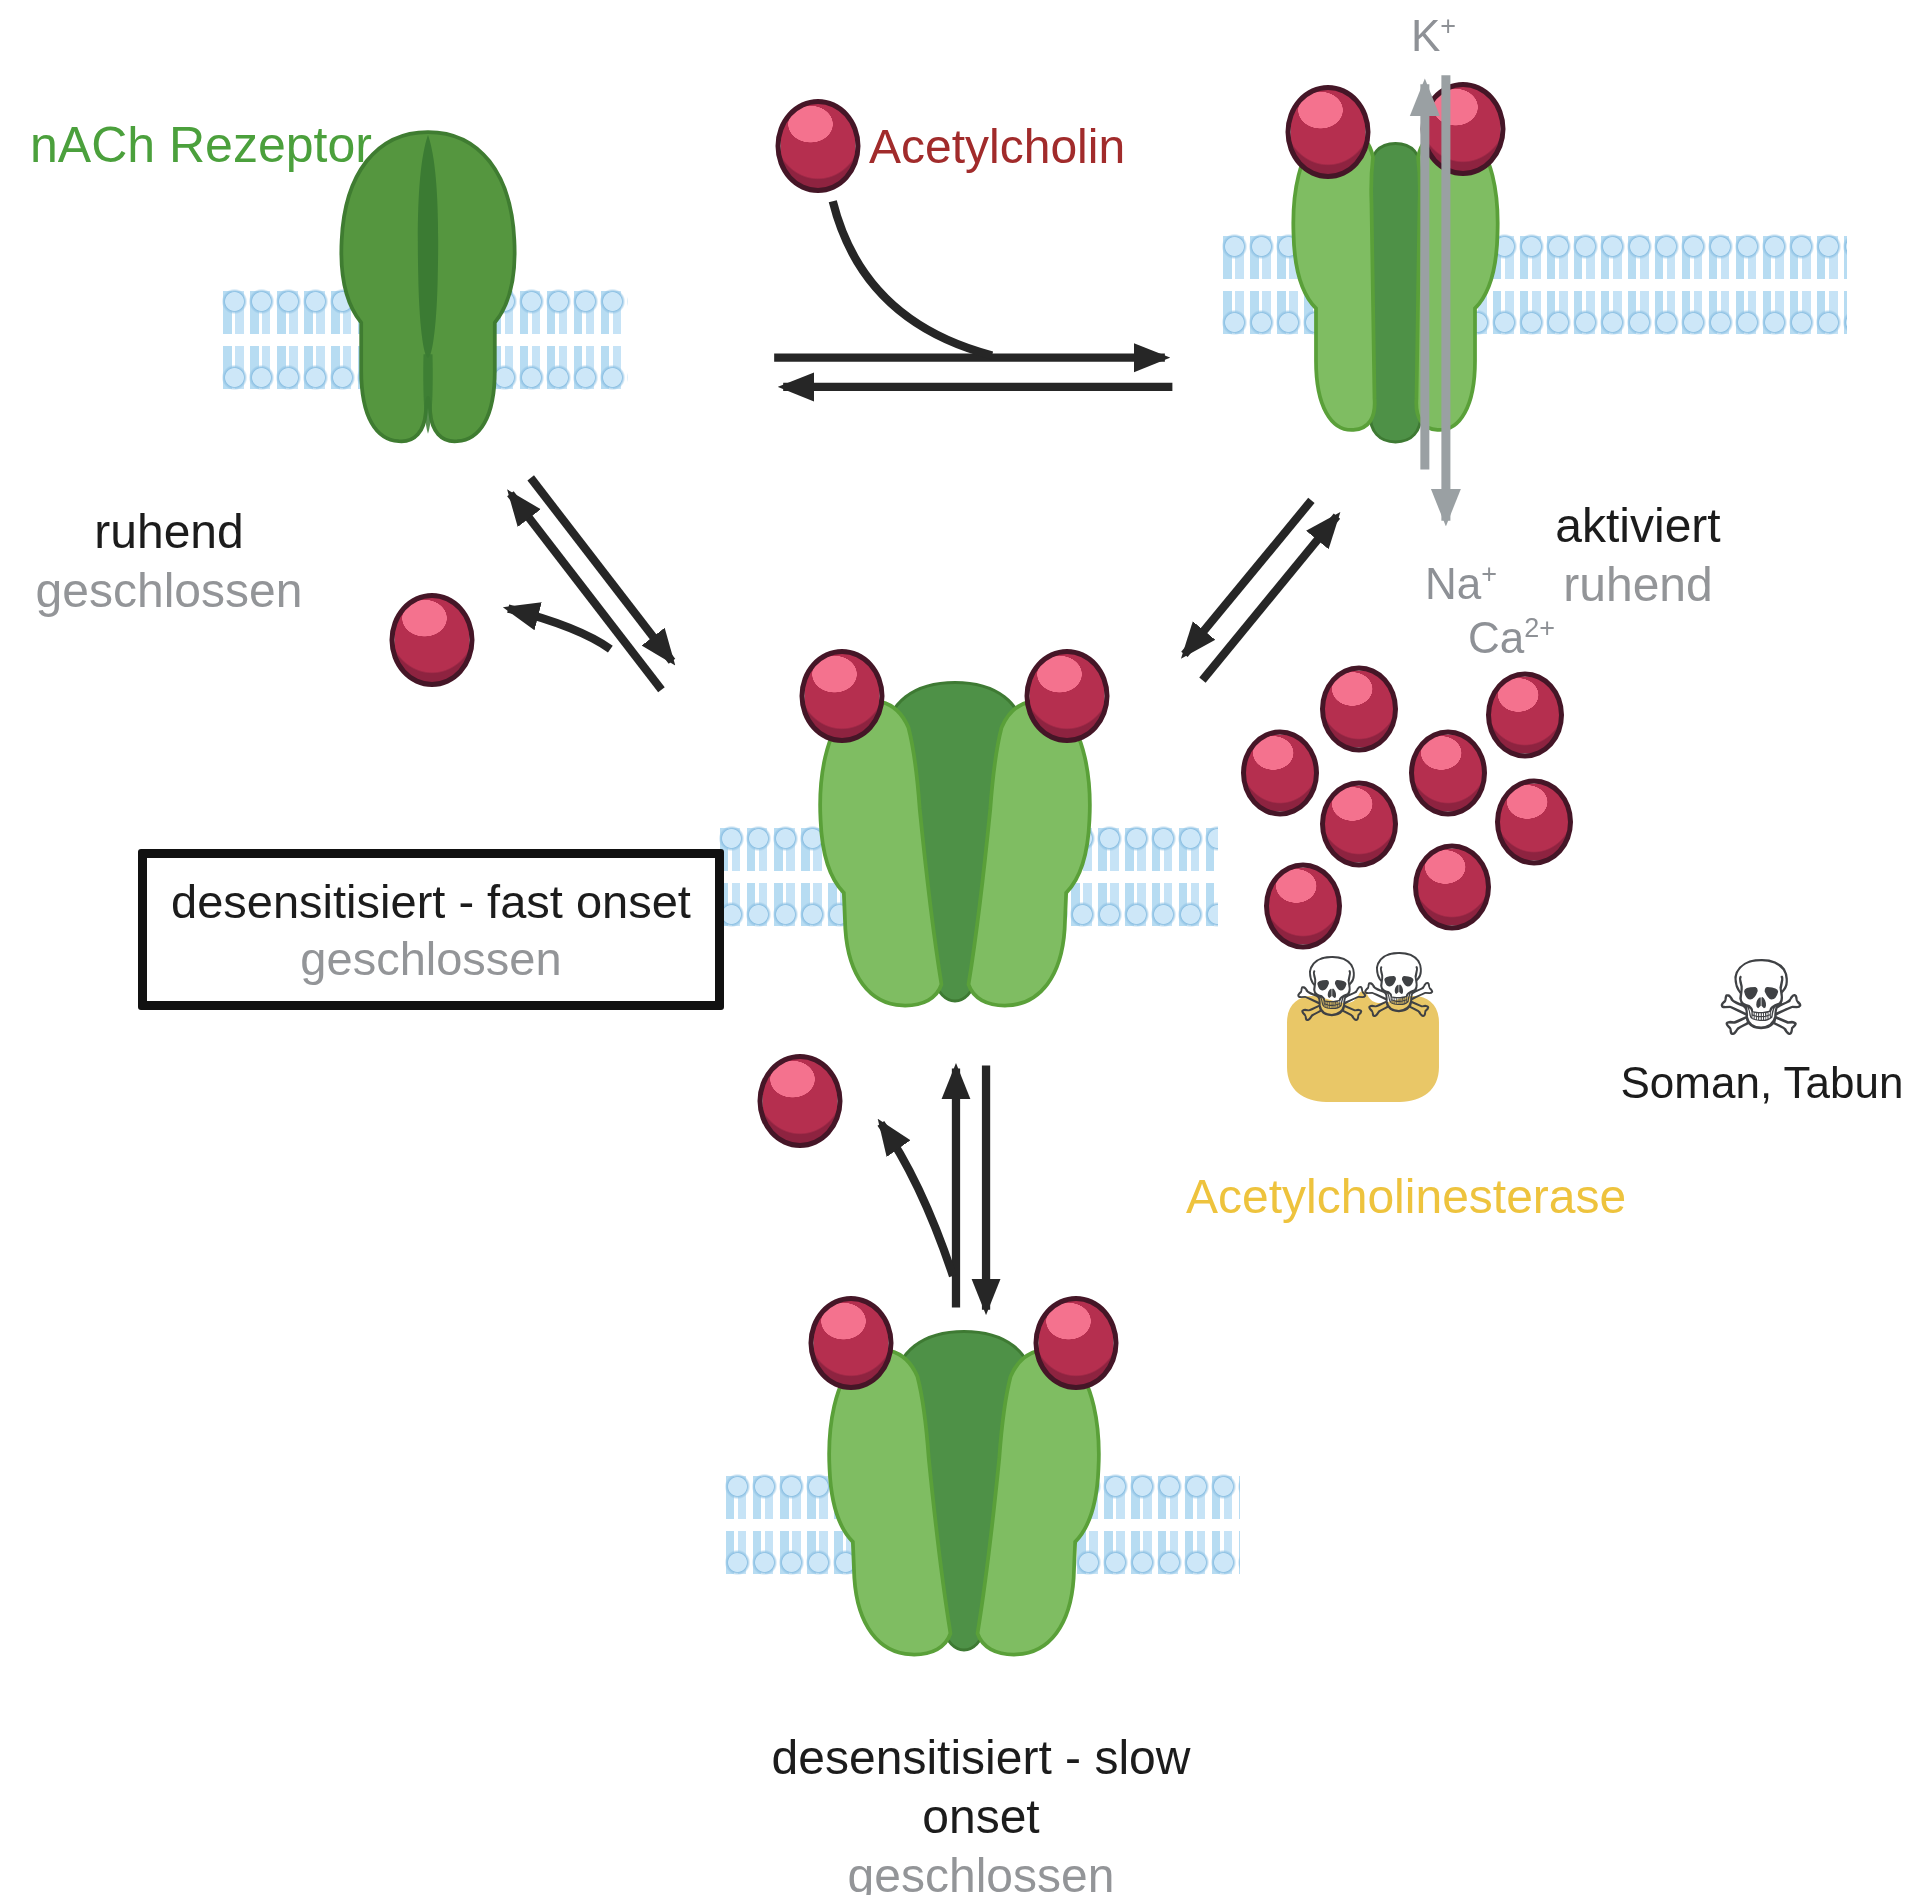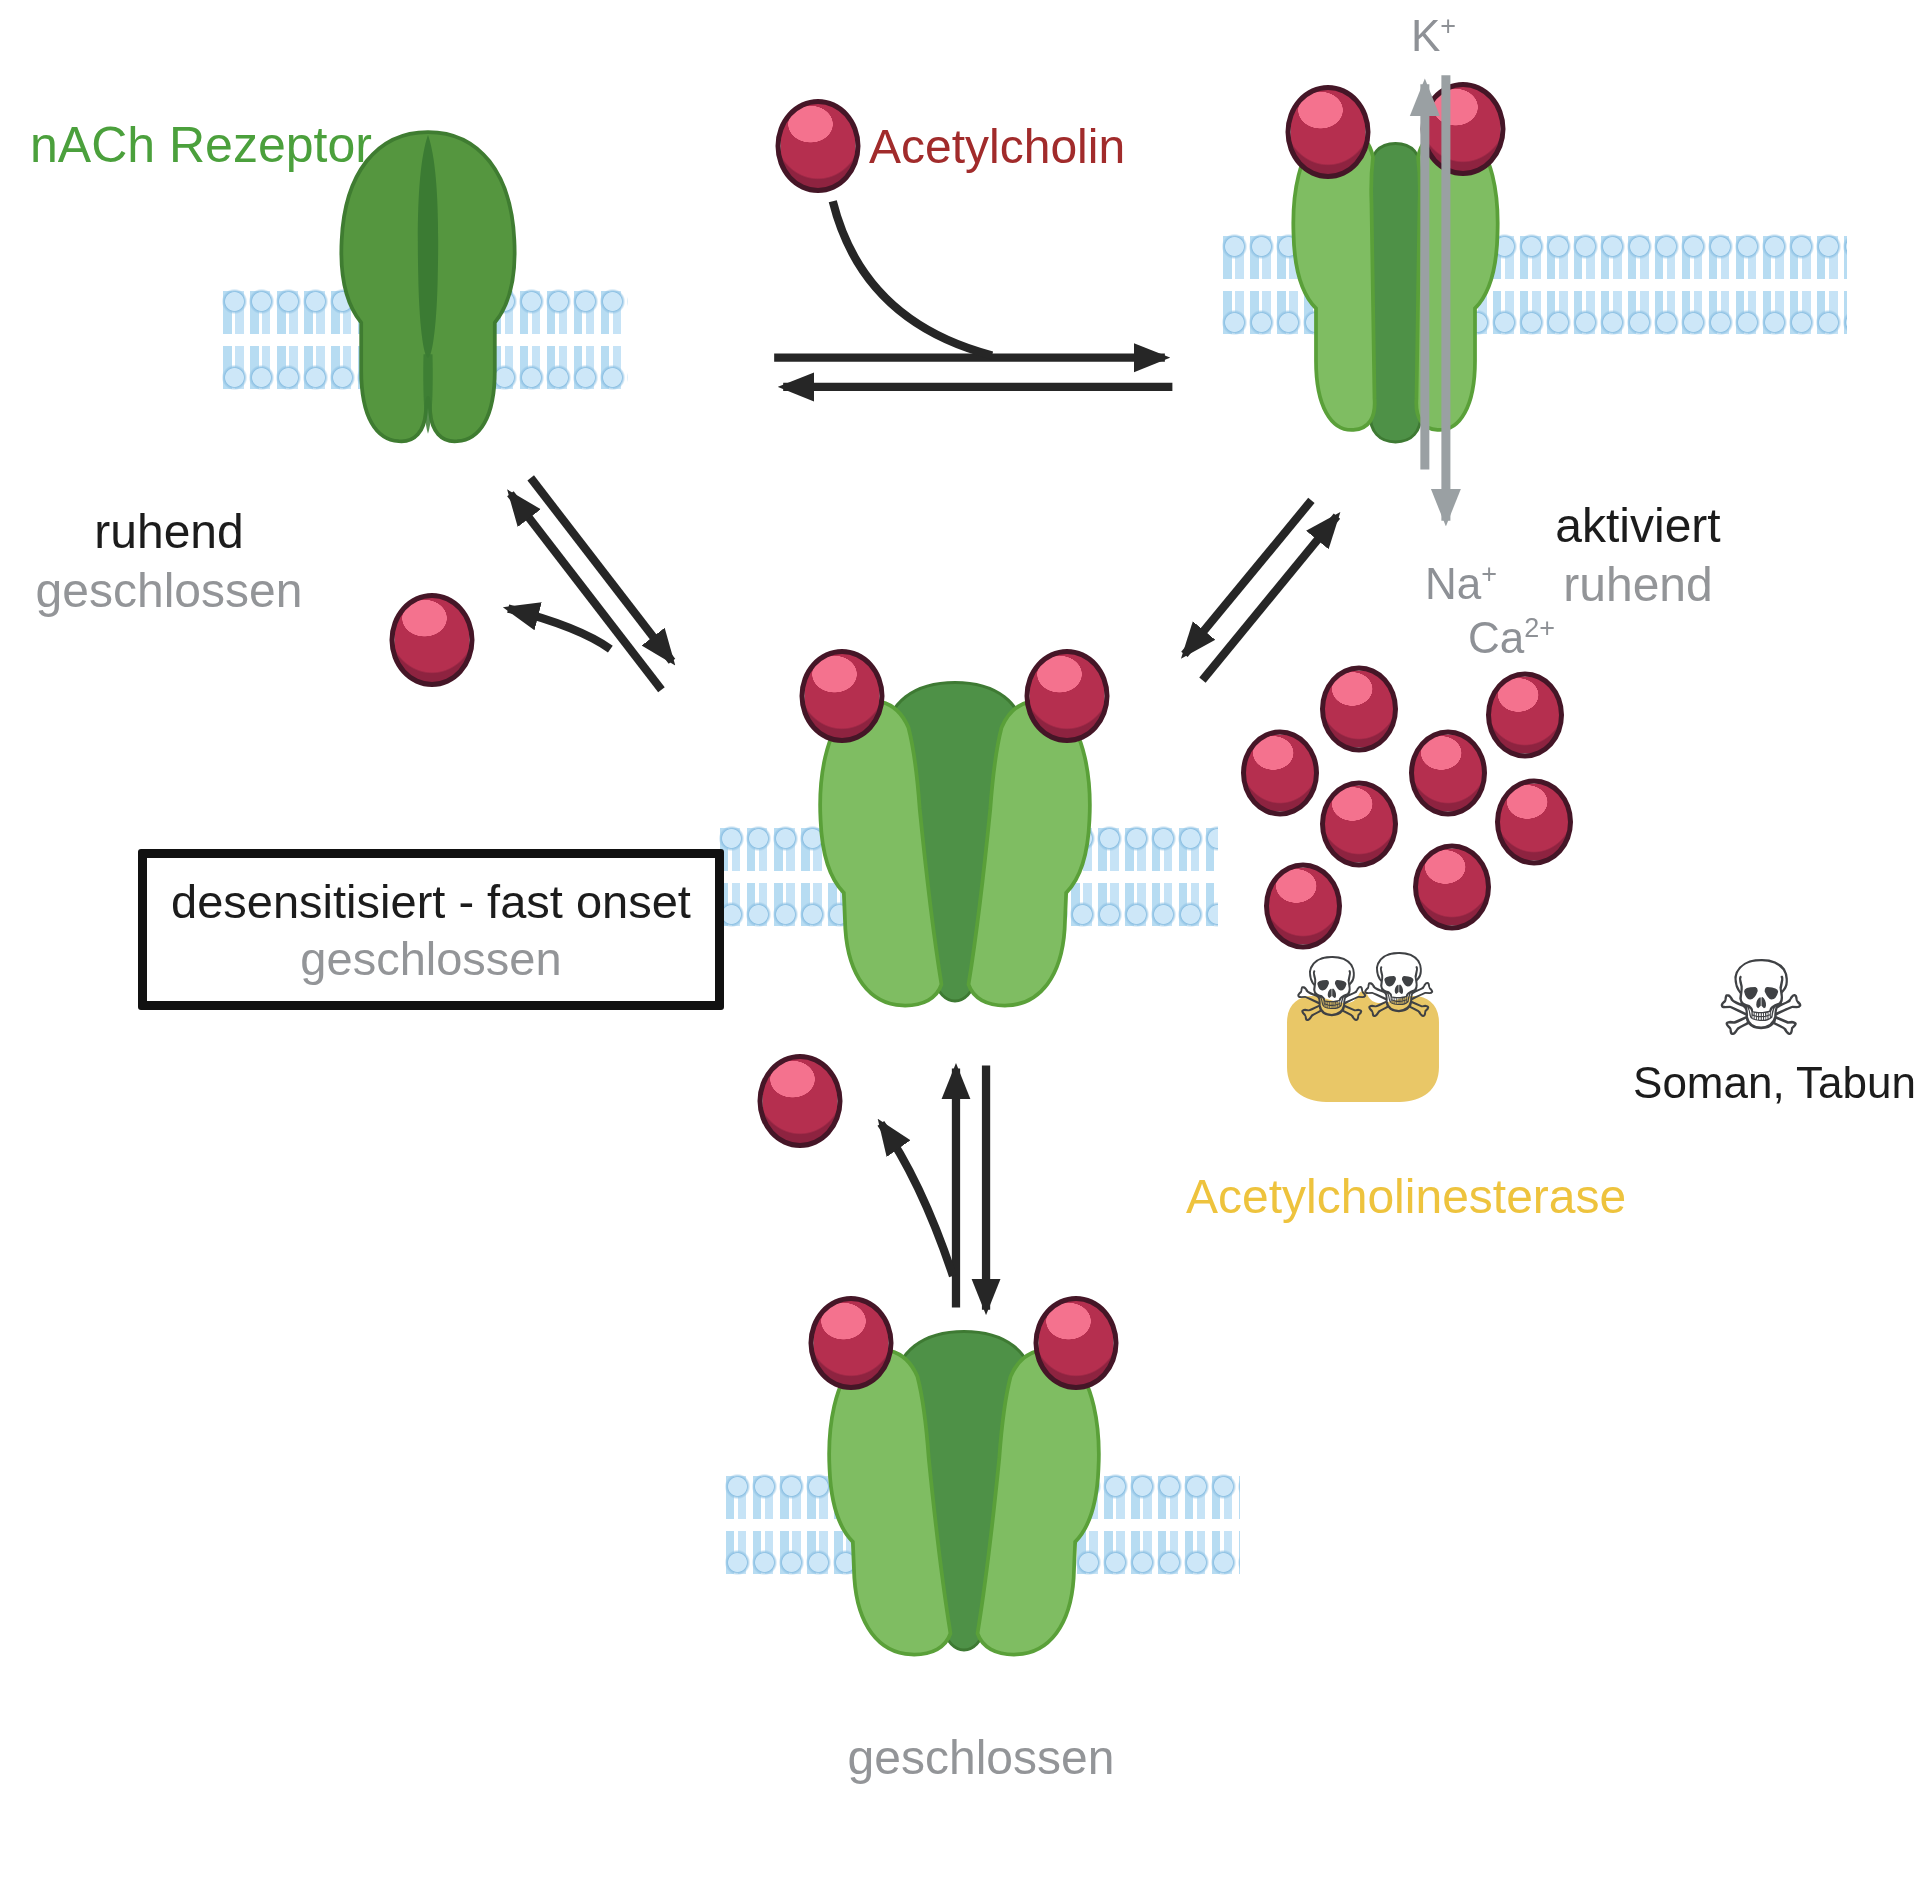--- a/index.html
+++ b/index.html
@@ -184,31 +184,32 @@
     <div class="t1">aktiviert</div>
     <div class="t2">ruhend</div>
   </div>
 
   <div class="state-box">
     <div class="t1">desensitisiert - fast onset</div>
     <div class="t2">geschlossen</div>
   </div>
 
   <div class="state-caption" style="left:718px;top:1728px;width:526px;">
+    <div class="t1">desensitisiert - slow onset</div>
     <div class="t2">geschlossen</div>
   </div>
 
   <div class="ion" style="left:1392px;top:10.5px;width:83px;text-align:center;">
     <span>K</span><sup>+</sup>
   </div>
   <div class="ion" style="left:1425px;top:559px;">
     <span>Na</span><sup>+</sup>
   </div>
   <div class="ion" style="left:1468px;top:613px;">
     <span>Ca</span><sup>2+</sup>
   </div>
 
   <div class="lbl" style="left:1186px;top:1169px;width:368px;text-align:left;font-size:48px;font-weight:400;color:#eec33d;">Acetylcholinesterase</div>
 
-  <div class="lbl" style="left:1608px;top:1058px;width:308px;text-align:right;font-size:44px;font-weight:500;color:#1c1c1c;">Soman, Tabun</div>
+  <div class="lbl" style="left:1608px;top:1058px;width:308px;text-align:center;font-size:44px;font-weight:500;color:#1c1c1c;">Soman, Tabun</div>
 
 </div>
 
 
 </body></html>

